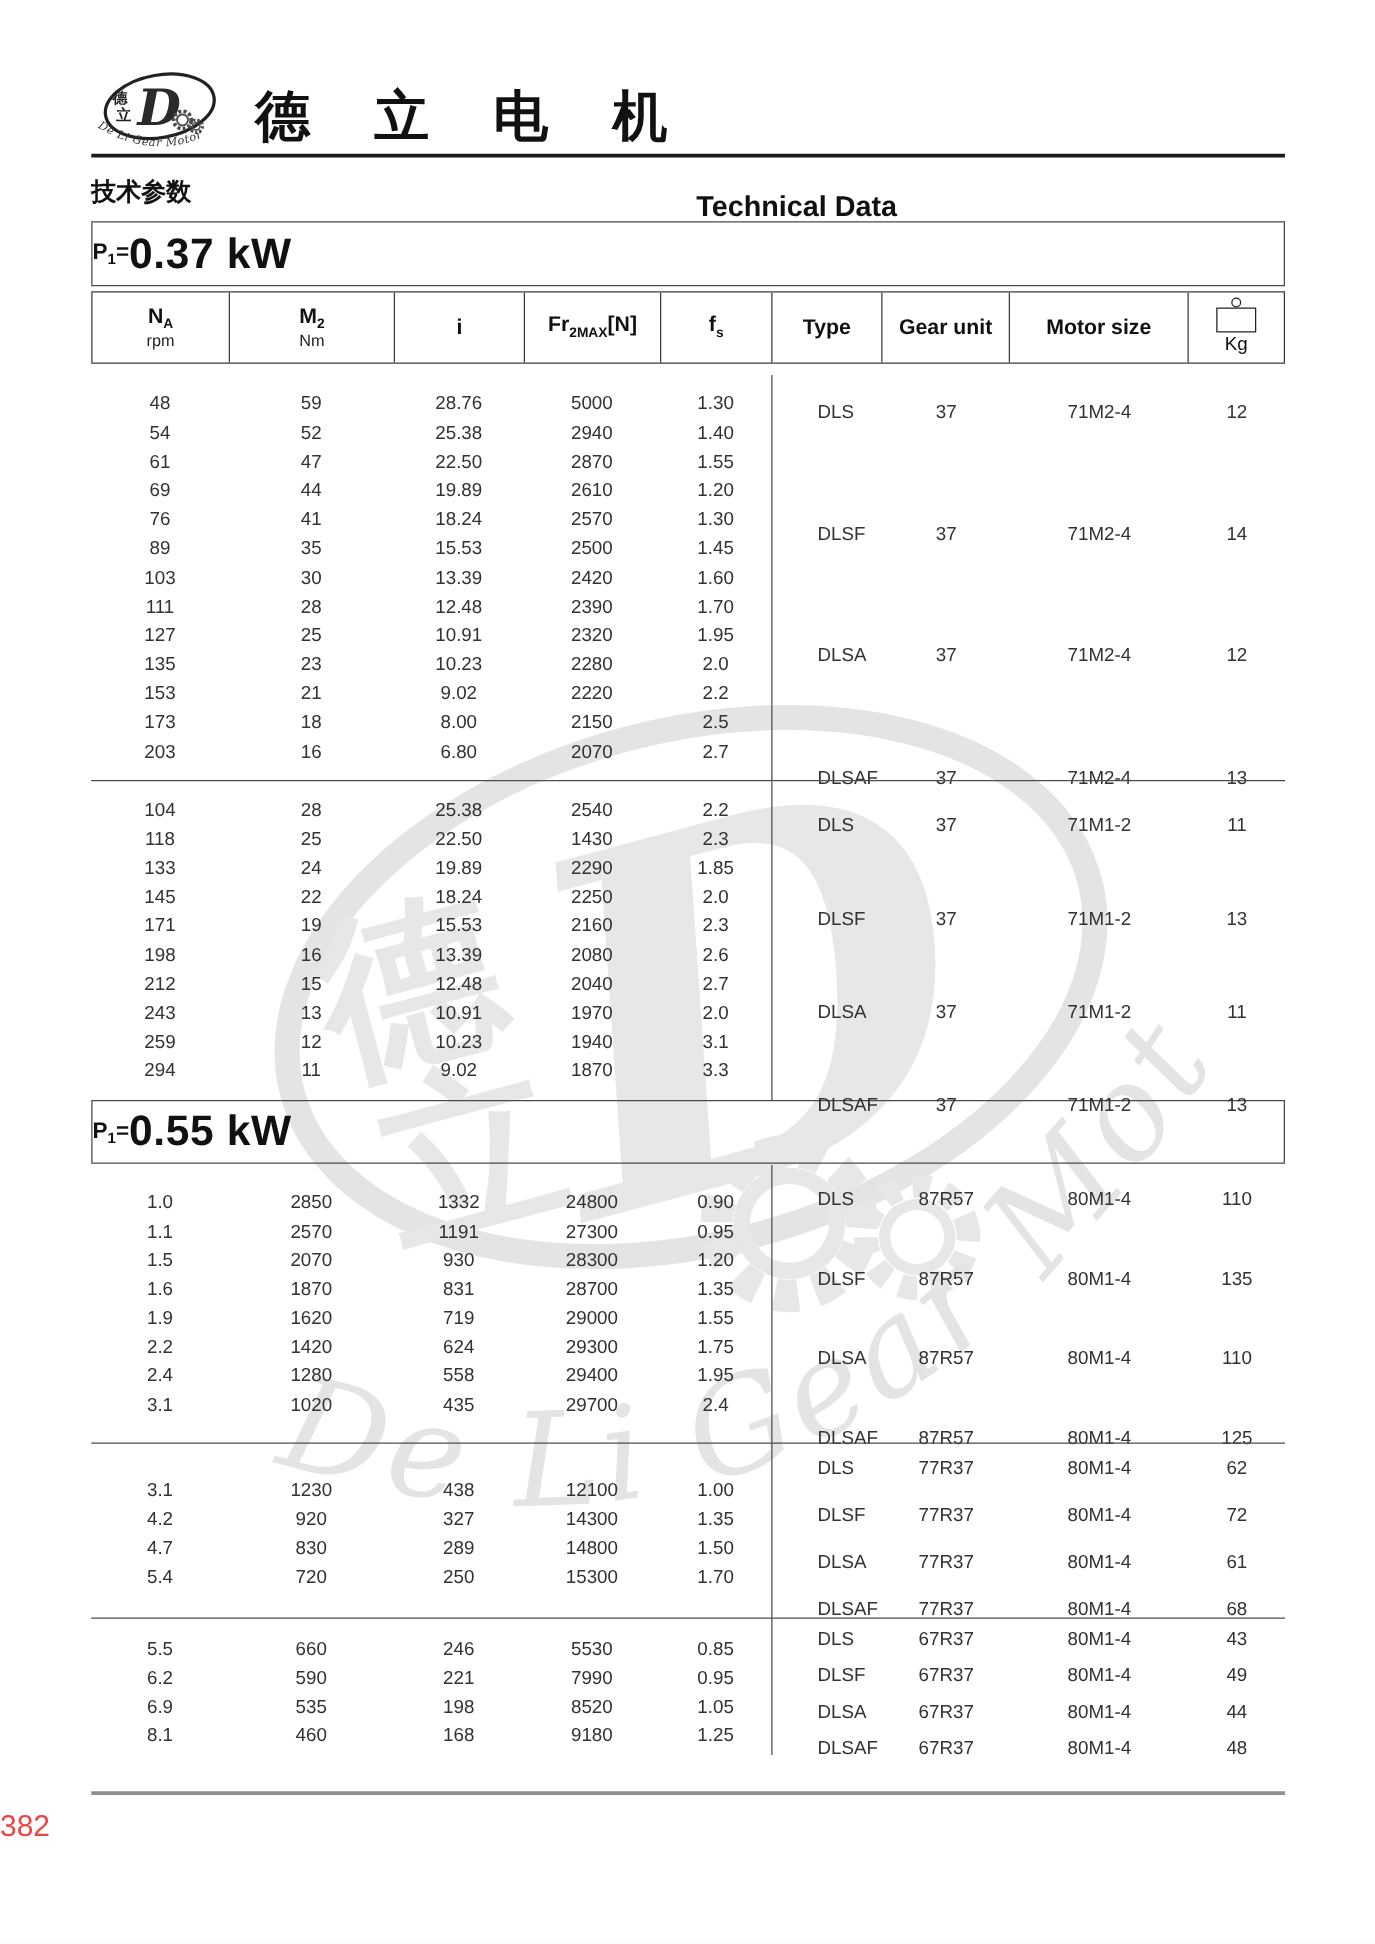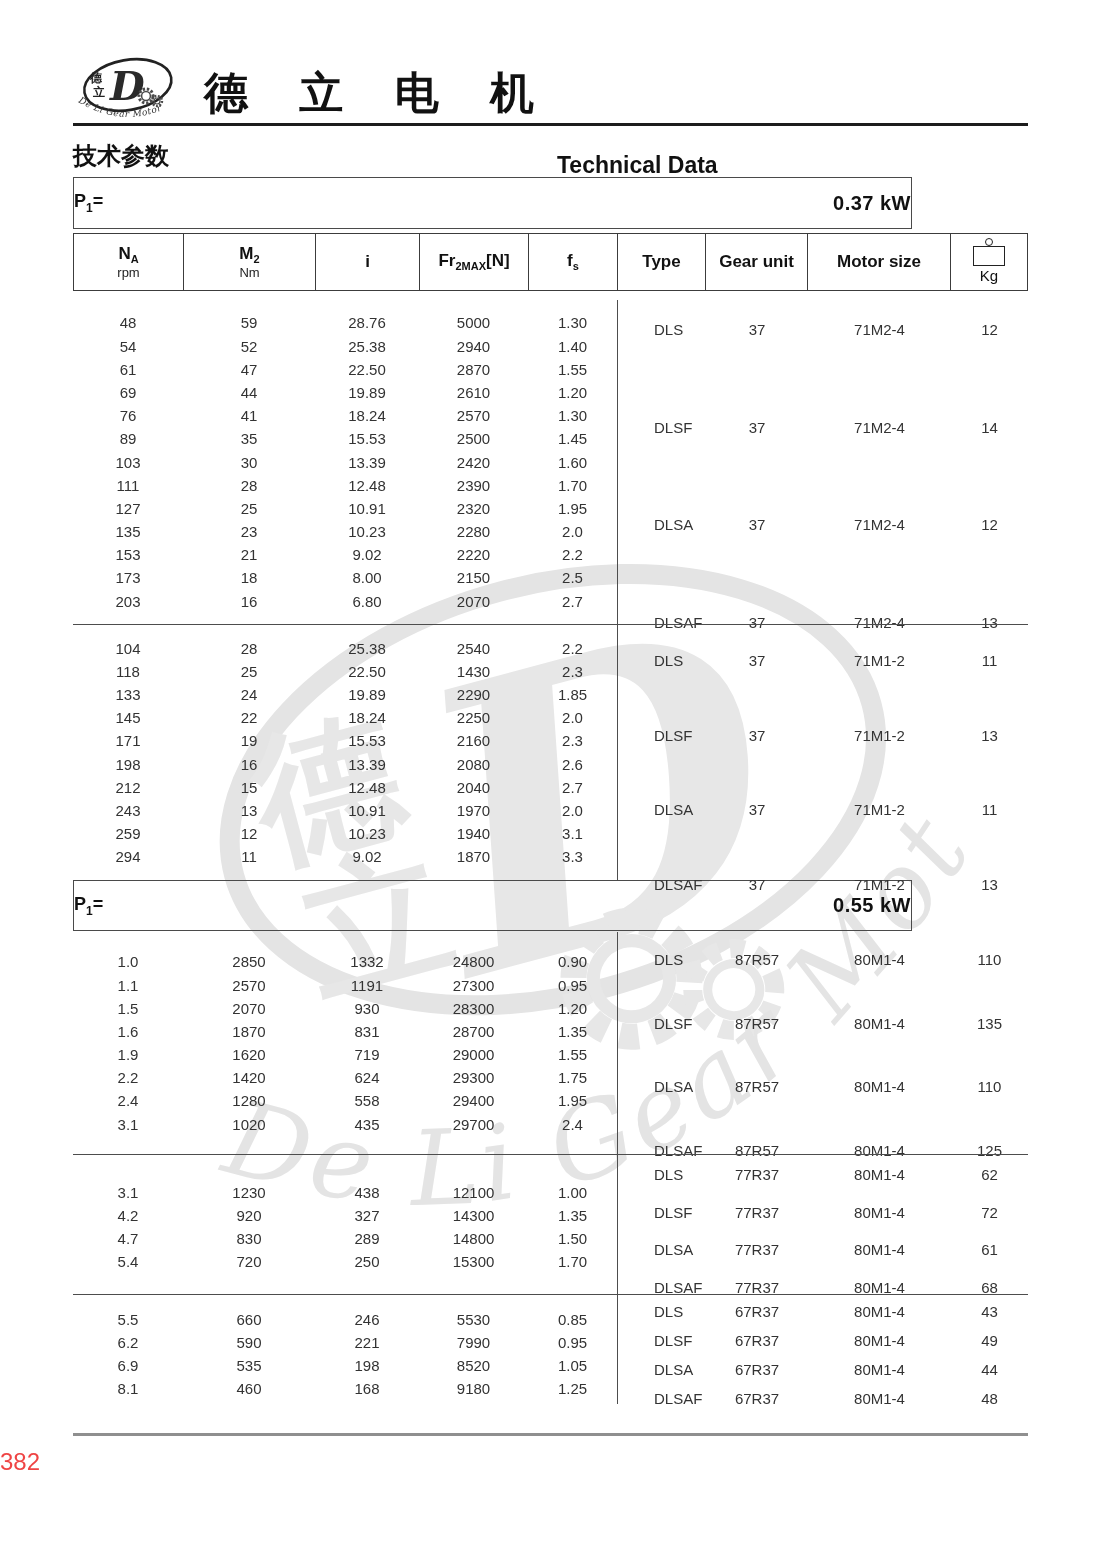--- a/index.html
+++ b/index.html
@@ -11,32 +11,32 @@
   
   .watermark{position:absolute;left:115px;top:525px;width:890px;height:680px;z-index:0;}
   
   .brand-logo{position:absolute;left:70px;top:52px;width:116px;height:78px;z-index:2;}
   .brand-title{
     position:absolute;left:204px;top:64px;z-index:2;
     font-family:"DejaVu Serif","Liberation Serif",serif;
     font-size:44px;font-weight:bold;letter-spacing:18px;color:#111;white-space:nowrap;
   }
   .top-rule{position:absolute;left:73px;top:123px;width:955px;height:3px;background:#1c1c1c;z-index:2;}
-  .title-cn{position:absolute;left:73px;top:140px;font-size:24px;font-weight:bold;color:#111;z-index:2;}
+  .title-cn{position:absolute;left:73px;top:140px;font-size:20px;font-weight:bold;color:#111;z-index:2;}
   .title-en{position:absolute;left:557px;top:152px;font-size:23px;font-weight:bold;color:#111;z-index:2;}
   
   .power-box{
-    position:absolute;left:73px;width:839px;box-sizing:border-box;
-    border:1.5px solid #4a4a4a;display:flex;align-items:center;justify-content:space-between;z-index:2;
+    position:absolute;left:73px;width:955px;box-sizing:border-box;
+    border:1.5px solid #4a4a4a;display:flex;align-items:center;justify-content:flex-start;z-index:2;
   }
   .power-box.first{top:177px;height:52px;}
   .power-box.second{top:880px;height:51px;}
   .p-small{font-weight:bold;font-size:18px;color:#111;}
   .p-small sub{font-size:12px;}
-  .p-big{font-weight:bold;font-size:20px;color:#111;letter-spacing:0.5px;}
+  .p-big{font-weight:bold;font-size:34px;color:#111;letter-spacing:0.5px;}
   
   .header-row{
     position:absolute;left:73px;top:233px;width:955px;height:58px;box-sizing:border-box;
     border:1.5px solid #3c3c3c;display:grid;z-index:2;background:transparent;
     grid-template-columns:110px 132px 104px 109px 89px 88px 102px 143px 1fr;
   }
   .header-cell{
     border-right:1.4px solid #3c3c3c;display:flex;flex-direction:column;
     align-items:center;justify-content:center;line-height:1.15;
   }

